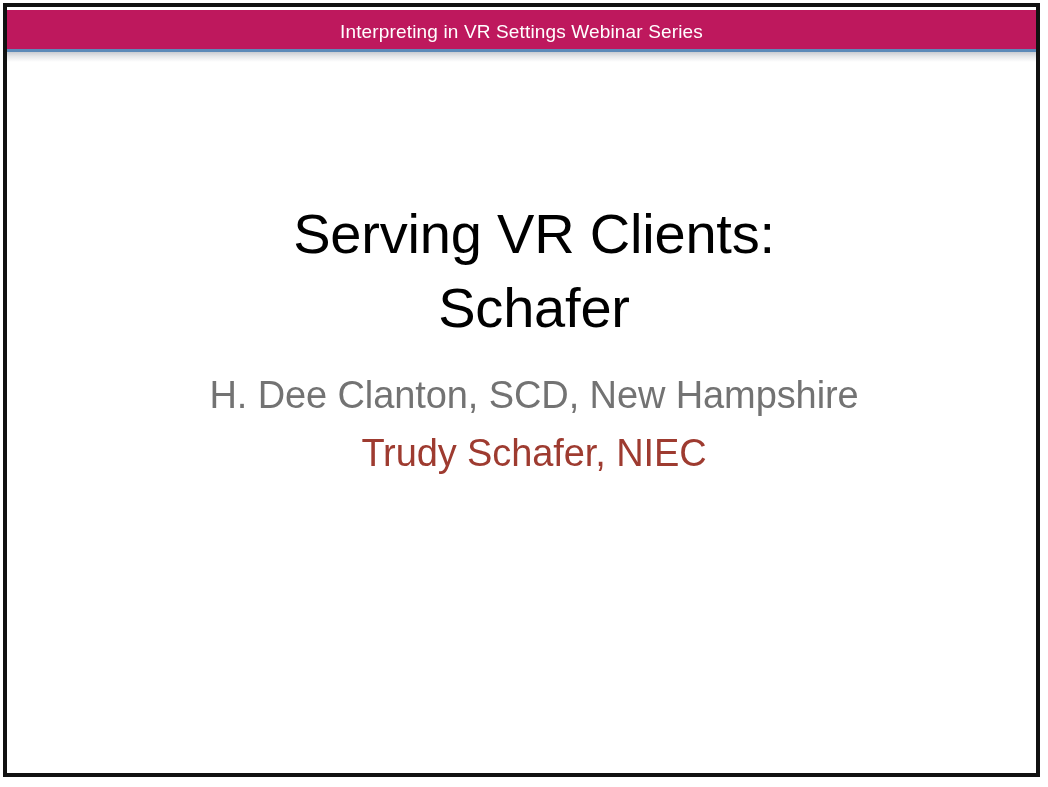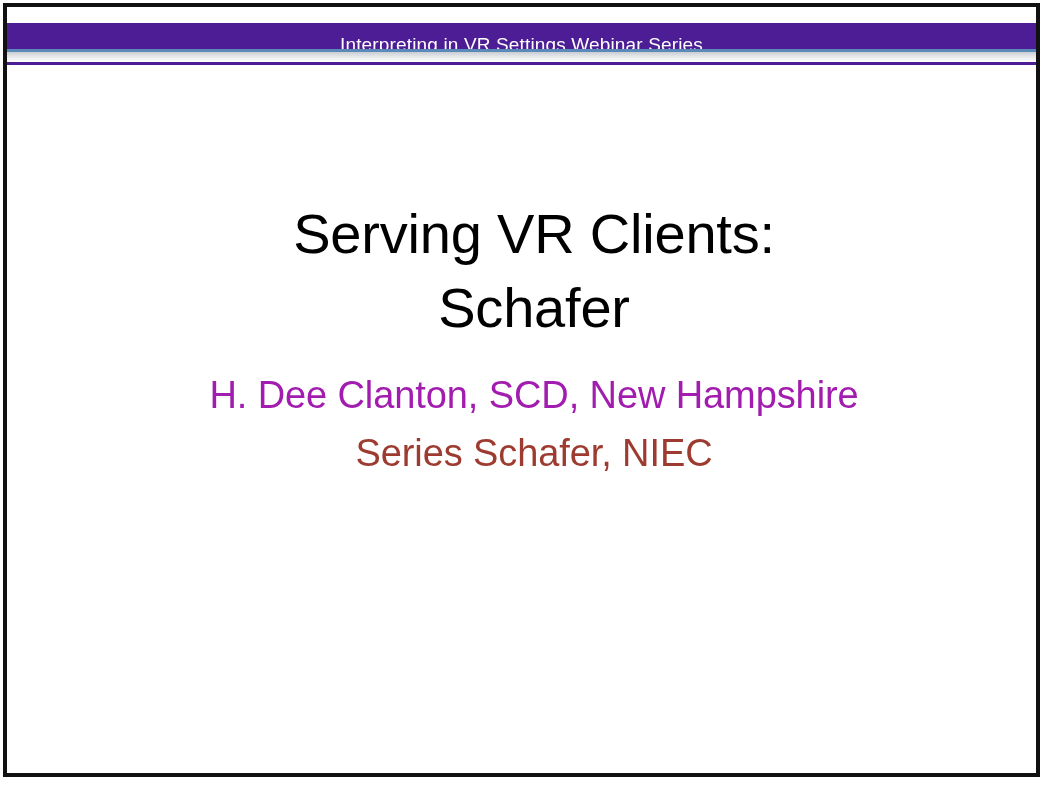--- a/index.html
+++ b/index.html
@@ -32,24 +32,24 @@
     box-sizing: border-box;
     border: 4px solid #111111;
     background: #ffffff;
     overflow: hidden;
   }
 
   
   .header-band {
     position: absolute;
     left: 0;
-    top: 16px;
+    top: 3px;
     width: 100%;
     height: 42px;
-    background: #4c1d95;
+    background: #be185d;
     display: flex;
     align-items: center;
     justify-content: center;
   }
 
   .header-title {
     color: #ffffff;
     font-size: 19px;
     font-weight: 400;
     letter-spacing: 0.15px;
@@ -111,21 +111,21 @@
   .subtitle-line {
     display: block;
     font-size: 38px;
     font-weight: 400;
     line-height: 1.52;
     letter-spacing: -0.1px;
     font-family: "Liberation Sans", sans-serif;
   }
 
   .subtitle-presenter {
-    color: #a21caf;
+    color: #737373;
     text-align: center;
   }
 
   .subtitle-organization {
     color: #9e3b30;
   }
 </style>
 </head>
 <body>
 
@@ -142,19 +142,19 @@
 
     <div class="content-block">
 
       <h1 class="slide-title">
         <span class="title-line">Serving VR Clients:</span>
         <span class="title-line">Schafer</span>
       </h1>
 
       <div class="subtitle-group">
         <span class="subtitle-line subtitle-presenter">H. Dee Clanton, SCD, New Hampshire</span>
-        <span class="subtitle-line subtitle-organization">Series Schafer, NIEC</span>
+        <span class="subtitle-line subtitle-organization">Trudy Schafer, NIEC</span>
       </div>
 
     </div>
 
   </div>
 </div>
 
 </body></html>

